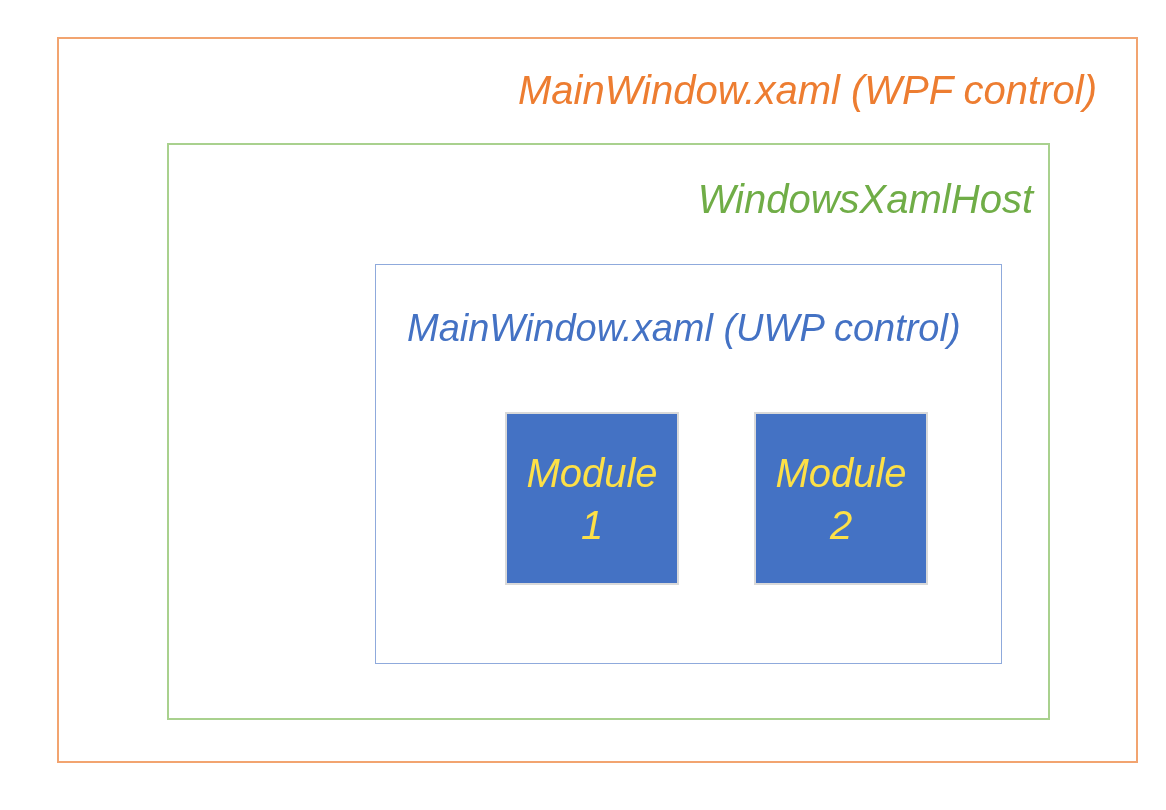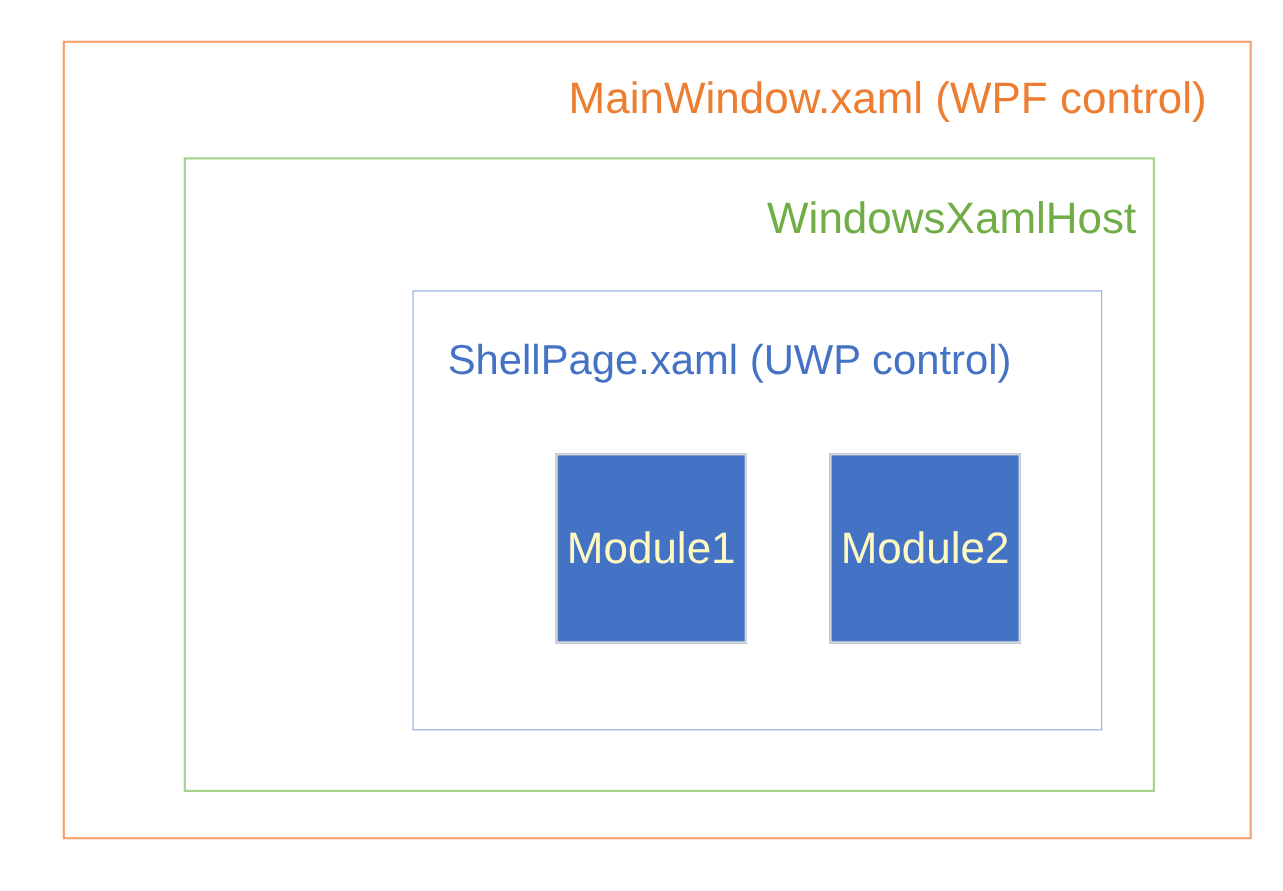--- a/index.html
+++ b/index.html
@@ -12,20 +12,21 @@
     position: relative;
     width: 1166px;
     height: 810px;
     background: #ffffff;
     overflow: hidden;
   }
   .box {
     position: absolute;
     box-sizing: border-box;
     background: transparent;
+    font-style: italic;
   }
   .box-outer {
     left: 57px; top: 37px;
     width: 1081px; height: 726px;
     border: 2px solid #f2a470;
   }
   .box-host {
     left: 108px; top: 104px;           
     width: 883px; height: 577px;
     border: 2px solid #a9d18e;
@@ -58,44 +59,44 @@
     color: #4472c4;
   }
   .module {
     position: absolute;
     box-sizing: border-box;
     width: 174px; height: 173px;
     top: 147px;
     background: #4472c4;
     border: 2px solid #d9d9d9;
     display: flex;
-    flex-direction: row;
+    flex-direction: column;
     align-items: center;
     justify-content: center;
-    color: #fef9c3;
+    color: #fde047;
     font-size: 40px;
     line-height: 52px;
     text-align: center;
   }
   .module-1 { left: 129px; }
   .module-2 { left: 378px; }
 </style>
 </head>
 <body>
 
 <div class="canvas">
 
   <div class="box box-outer">
     <div class="heading heading-outer">MainWindow.xaml (WPF control)</div>
 
     <div class="box box-host">
       <div class="heading heading-host">WindowsXamlHost</div>
 
       <div class="box box-shell">
-        <div class="heading heading-shell">ShellPage.xaml (UWP control)</div>
+        <div class="heading heading-shell">MainWindow.xaml (UWP control)</div>
 
         <div class="module module-1">
           <span>Module</span>
           <span>1</span>
         </div>
 
         <div class="module module-2">
           <span>Module</span>
           <span>2</span>
         </div>

